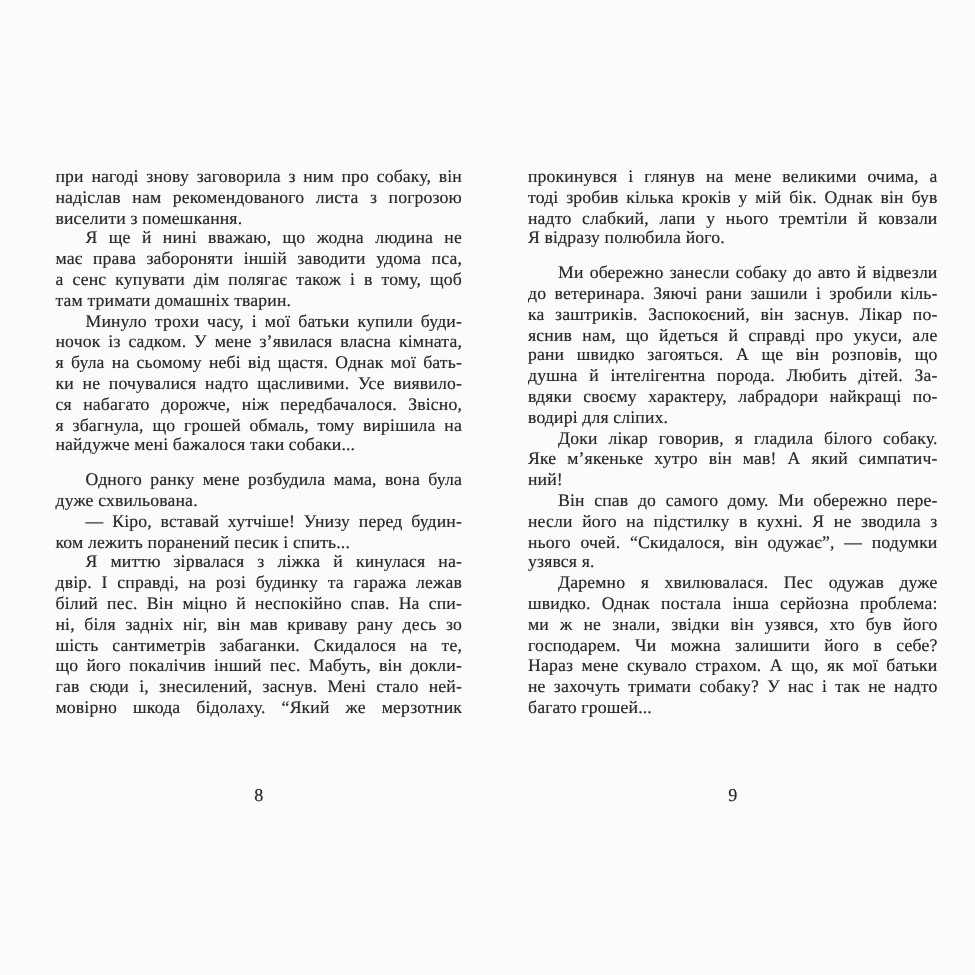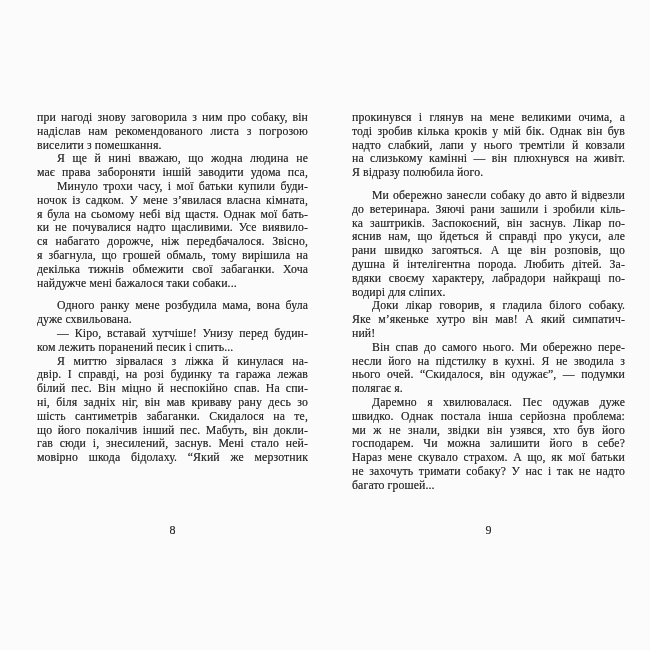--- a/index.html
+++ b/index.html
@@ -54,29 +54,30 @@
 <div class="spread">
   <div class="page page-left">
       <div class="para">
         <div class="line">при нагоді знову заговорила з ним про собаку, він</div>
         <div class="line">надіслав нам рекомендованого листа з погрозою</div>
         <div class="line last">виселити з помешкання.</div>
       </div>
       <div class="para indent">
         <div class="line">Я ще й нині вважаю, що жодна людина не</div>
         <div class="line">має права забороняти іншій заводити удома пса,</div>
+        <div class="line">а сенс купувати дім полягає також і в тому, щоб</div>
+        <div class="line last">там тримати домашніх тварин.</div>
       </div>
       <div class="para indent">
         <div class="line">Минуло трохи часу, і мої батьки купили буди-</div>
         <div class="line">ночок із садком. У мене з’явилася власна кімната,</div>
         <div class="line">я була на сьомому небі від щастя. Однак мої бать-</div>
         <div class="line">ки не почувалися надто щасливими. Усе виявило-</div>
         <div class="line">ся набагато дорожче, ніж передбачалося. Звісно,</div>
         <div class="line">я збагнула, що грошей обмаль, тому вирішила на</div>
-        <div class="line">декілька тижнів обмежити свої забаганки. Хоча</div>
         <div class="line last">найдужче мені бажалося таки собаки...</div>
       </div>
       <div class="para indent gap">
         <div class="line">Одного ранку мене розбудила мама, вона була</div>
         <div class="line last">дуже схвильована.</div>
       </div>
       <div class="para indent">
         <div class="line">— Кіро, вставай хутчіше! Унизу перед будин-</div>
         <div class="line last">ком лежить поранений песик і спить...</div>
       </div>
@@ -90,43 +91,42 @@
         <div class="line">гав сюди і, знесилений, заснув. Мені стало ней-</div>
         <div class="line">мовірно шкода бідолаху. “Який же мерзотник</div>
       </div>
       <div class="pagenum">8</div>
     </div>
   <div class="page page-right">
       <div class="para">
         <div class="line">прокинувся і глянув на мене великими очима, а</div>
         <div class="line">тоді зробив кілька кроків у мій бік. Однак він був</div>
         <div class="line">надто слабкий, лапи у нього тремтіли й ковзали</div>
-        <div class="line">на слизькому камінні — він плюхнувся на живіт.</div>
         <div class="line last">Я відразу полюбила його.</div>
       </div>
       <div class="para indent gap">
         <div class="line">Ми обережно занесли собаку до авто й відвезли</div>
         <div class="line">до ветеринара. Зяючі рани зашили і зробили кіль-</div>
         <div class="line">ка заштриків. Заспокоєний, він заснув. Лікар по-</div>
         <div class="line">яснив нам, що йдеться й справді про укуси, але</div>
         <div class="line">рани швидко загояться. А ще він розповів, що</div>
         <div class="line">душна й інтелігентна порода. Любить дітей. За-</div>
         <div class="line">вдяки своєму характеру, лабрадори найкращі по-</div>
         <div class="line last">водирі для сліпих.</div>
       </div>
       <div class="para indent">
         <div class="line">Доки лікар говорив, я гладила білого собаку.</div>
         <div class="line">Яке м’якеньке хутро він мав! А який симпатич-</div>
         <div class="line last">ний!</div>
       </div>
       <div class="para indent">
-        <div class="line">Він спав до самого нього. Ми обережно пере-</div>
+        <div class="line">Він спав до самого дому. Ми обережно пере-</div>
         <div class="line">несли його на підстилку в кухні. Я не зводила з</div>
         <div class="line">нього очей. “Скидалося, він одужає”, — подумки</div>
-        <div class="line last">полягає я.</div>
+        <div class="line last">узявся я.</div>
       </div>
       <div class="para indent">
         <div class="line">Даремно я хвилювалася. Пес одужав дуже</div>
         <div class="line">швидко. Однак постала інша серйозна проблема:</div>
         <div class="line">ми ж не знали, звідки він узявся, хто був його</div>
         <div class="line">господарем. Чи можна залишити його в себе?</div>
         <div class="line">Нараз мене скувало страхом. А що, як мої батьки</div>
         <div class="line">не захочуть тримати собаку? У нас і так не надто</div>
         <div class="line last">багато грошей...</div>
       </div>

